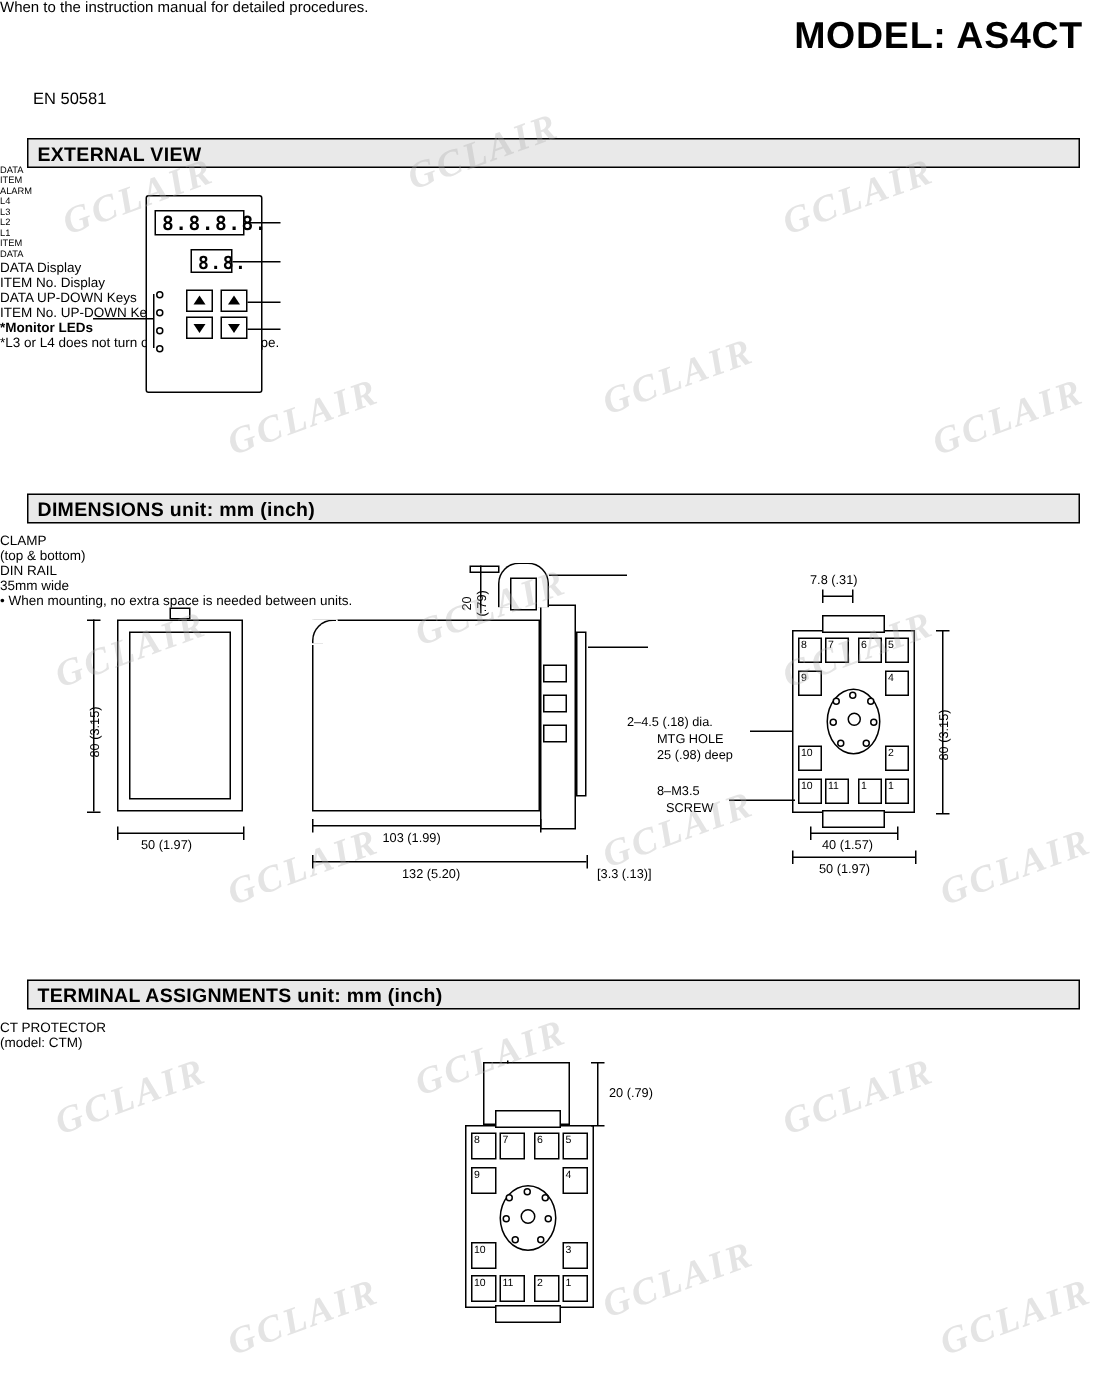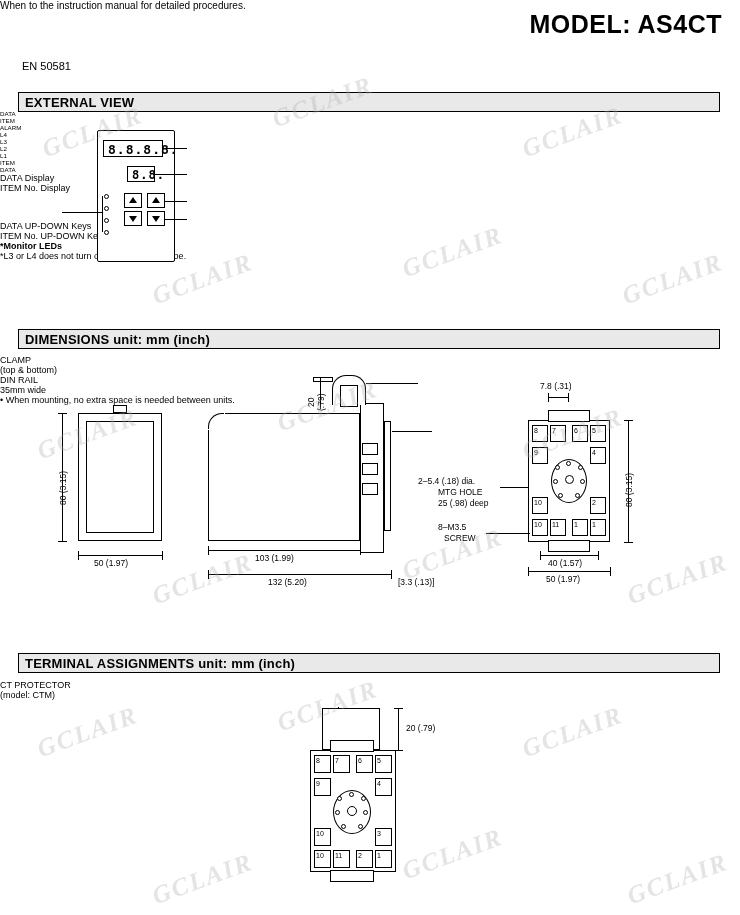--- a/index.html
+++ b/index.html
@@ -252,21 +252,21 @@
 
   <div class="lead-line" style="left:163px; top:38px; width:24px; height:1px;"></div>
   <div class="lead-line" style="left:155px; top:64px; width:32px; height:1px;"></div>
   <div class="lead-line" style="left:165px; top:91px; width:22px; height:1px;"></div>
   <div class="lead-line" style="left:165px; top:109px; width:22px; height:1px;"></div>
   <div class="lead-line" style="left:62px; top:102px; width:40px; height:1px;"></div>
   <div class="lead-line" style="left:102px; top:86px; width:1px; height:36px;"></div>
 
   <div class="txt9" style="left:190px; top:33px;">DATA Display</div>
   <div class="txt9" style="left:190px; top:59px;">ITEM No. Display</div>
-  <div class="txt9" style="left:190px; top:86px;margin-top:28px;">DATA UP-DOWN Keys</div>
+  <div class="txt9" style="left:190px; top:86px;">DATA UP-DOWN Keys</div>
   <div class="txt9" style="left:190px; top:104px;">ITEM No. UP-DOWN Keys</div>
   <div class="txt9" style="left:18px; top:97px;font-weight:bold;">*Monitor LEDs</div>
 
   <div class="txt9" style="left:83px; top:163px;">*L3 or L4 does not turn on for dual output type.</div>
 </div>
 
 <div class="txt10" style="left:22px; top:290px;">When to the instruction manual for detailed procedures.</div>
 
 <div class="section-bar" style="top:329px;">
   <span class="bar-title">DIMENSIONS unit: mm (inch)</span>
@@ -385,21 +385,21 @@
   <div class="dim-line" style="left:540px; top:200px; width:58px;"></div>
   <div class="dim-line-v" style="left:540px; top:196px; height:9px;"></div>
   <div class="dim-line-v" style="left:598px; top:196px; height:9px;"></div>
   <div class="txt" style="left:548px; top:204px;">40 (1.57)</div>
 
   <div class="dim-line" style="left:528px; top:216px; width:82px;"></div>
   <div class="dim-line-v" style="left:528px; top:212px; height:9px;"></div>
   <div class="dim-line-v" style="left:610px; top:212px; height:9px;"></div>
   <div class="txt" style="left:546px; top:220px;">50 (1.97)</div>
 
-  <div class="txt" style="left:418px; top:122px;">2–5.4 (.18) dia.</div>
+  <div class="txt" style="left:418px; top:122px;">2–4.5 (.18) dia.</div>
   <div class="txt" style="left:438px; top:133px;text-align:center;">MTG HOLE</div>
   <div class="txt" style="left:438px; top:144px;">25 (.98) deep</div>
   <div class="lead-line" style="left:500px; top:132px; width:28px; height:1px;"></div>
 
   <div class="txt" style="left:438px; top:168px;">8–M3.5</div>
   <div class="txt" style="left:444px; top:179px;">SCREW</div>
   <div class="lead-line" style="left:486px; top:178px; width:44px; height:1px;"></div>
 
   <div class="txt9" style="left:358px; top:251px;">• When mounting, no extra space is needed between units.</div>
 </div>

